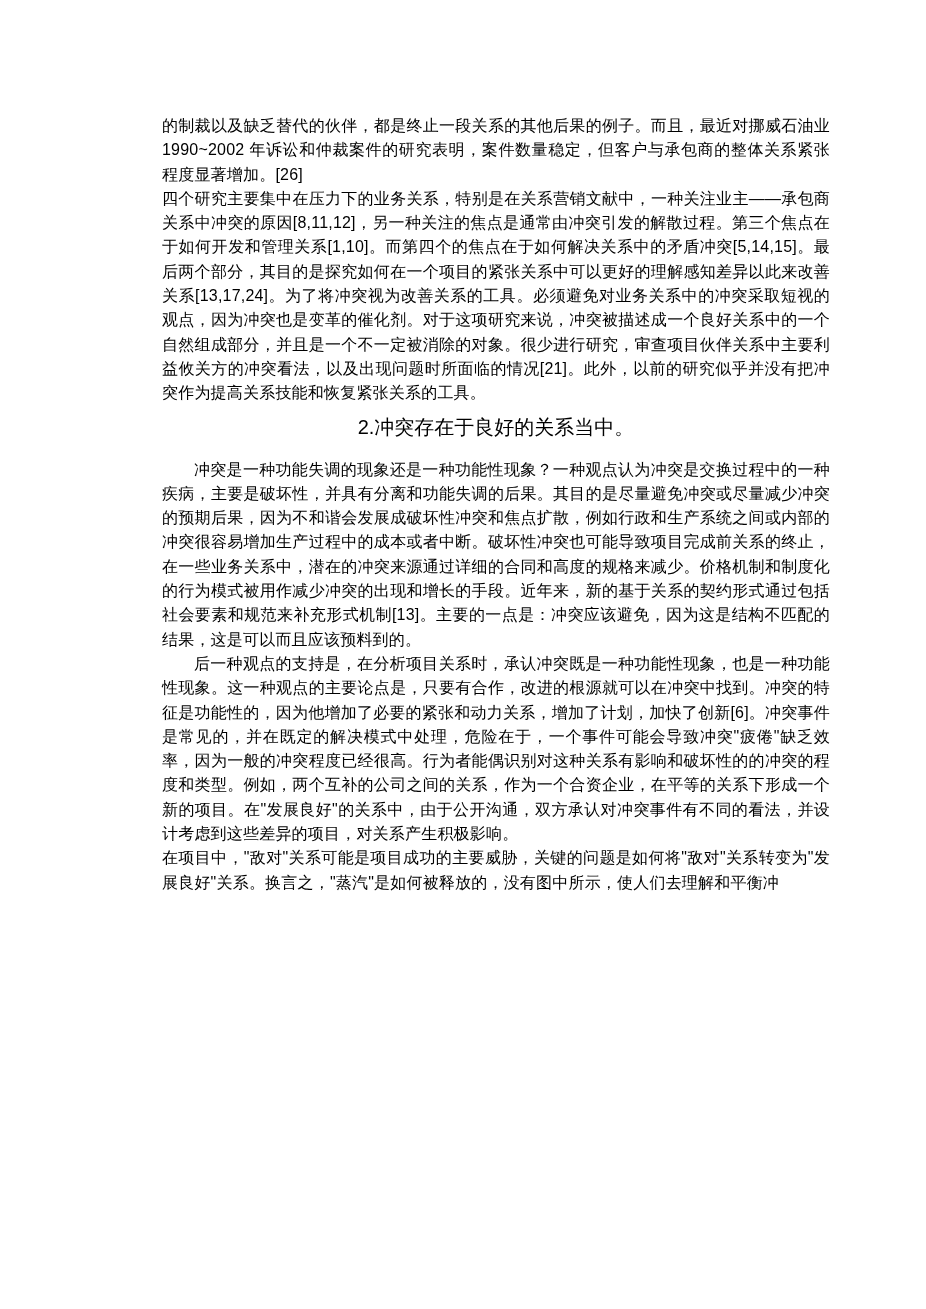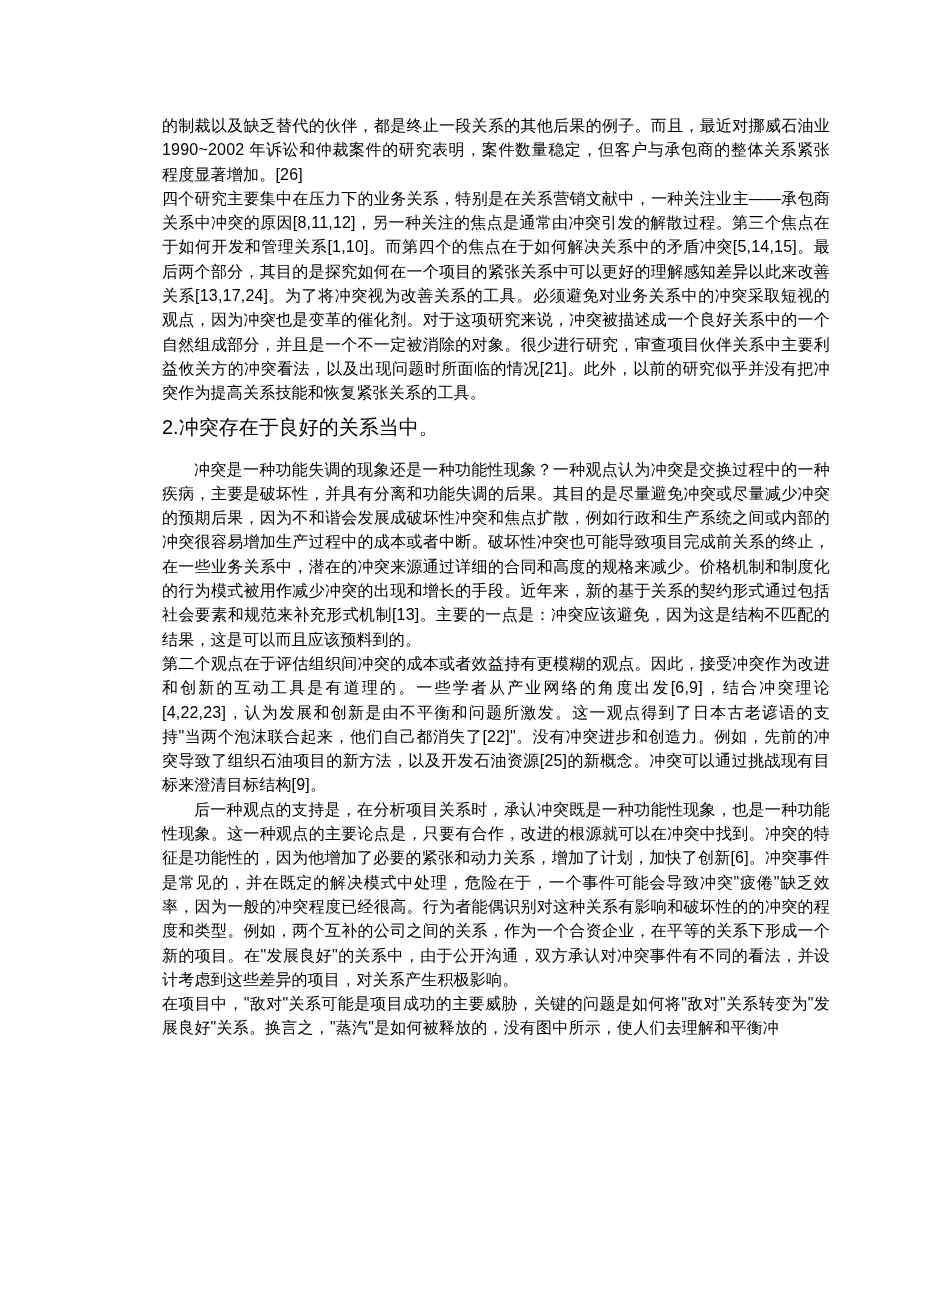--- a/index.html
+++ b/index.html
@@ -33,29 +33,28 @@
   .page p.ind {
     text-indent: 2em;
   }
   .page h2 {
     margin: 8px 0 18px 0;
     padding: 0;
     font-size: 20px;
     line-height: 26px;
     font-weight: 400;
     color: #000000;
-    text-align: left;
+    text-align: center;
   }
 </style>
 </head>
 <body>
 
 <div class="page">
   <p>的制裁以及缺乏替代的伙伴，都是终止一段关系的其他后果的例子。而且，最近对挪威石油业 1990~2002 年诉讼和仲裁案件的研究表明，案件数量稳定，但客户与承包商的整体关系紧张程度显著增加。[26]</p>
   <p>四个研究主要集中在压力下的业务关系，特别是在关系营销文献中，一种关注业主——承包商关系中冲突的原因[8,11,12]，另一种关注的焦点是通常由冲突引发的解散过程。第三个焦点在于如何开发和管理关系[1,10]。而第四个的焦点在于如何解决关系中的矛盾冲突[5,14,15]。最后两个部分，其目的是探究如何在一个项目的紧张关系中可以更好的理解感知差异以此来改善关系[13,17,24]。为了将冲突视为改善关系的工具。必须避免对业务关系中的冲突采取短视的观点，因为冲突也是变革的催化剂。对于这项研究来说，冲突被描述成一个良好关系中的一个自然组成部分，并且是一个不一定被消除的对象。很少进行研究，审查项目伙伴关系中主要利益攸关方的冲突看法，以及出现问题时所面临的情况[21]。此外，以前的研究似乎并没有把冲突作为提高关系技能和恢复紧张关系的工具。</p>
 
   <h2>2.冲突存在于良好的关系当中。</h2>
 
   <p class="ind">冲突是一种功能失调的现象还是一种功能性现象？一种观点认为冲突是交换过程中的一种疾病，主要是破坏性，并具有分离和功能失调的后果。其目的是尽量避免冲突或尽量减少冲突的预期后果，因为不和谐会发展成破坏性冲突和焦点扩散，例如行政和生产系统之间或内部的冲突很容易增加生产过程中的成本或者中断。破坏性冲突也可能导致项目完成前关系的终止，在一些业务关系中，潜在的冲突来源通过详细的合同和高度的规格来减少。价格机制和制度化的行为模式被用作减少冲突的出现和增长的手段。近年来，新的基于关系的契约形式通过包括社会要素和规范来补充形式机制[13]。主要的一点是：冲突应该避免，因为这是结构不匹配的结果，这是可以而且应该预料到的。</p>
-  <p>第二个观点在于评估组织间冲突的成本或者效益持有更模糊的观点。因此，接受冲突作为改进和创新的互动工具是有道理的。一些学者从产业网络的角度出发[6,9]，结合冲突理论[4,22,23]，认为发展和创新是由不平衡和问题所激发。这一观点得到了日本古老谚语的支持"当两个泡沫联合起来，他们自己都消失了[22]"。没有冲突进步和创造力。例如，先前的冲突导致了组织石油项目的新方法，以及开发石油资源[25]的新概念。冲突可以通过挑战现有目标来澄清目标结构[9]。</p>
   <p class="ind">后一种观点的支持是，在分析项目关系时，承认冲突既是一种功能性现象，也是一种功能性现象。这一种观点的主要论点是，只要有合作，改进的根源就可以在冲突中找到。冲突的特征是功能性的，因为他增加了必要的紧张和动力关系，增加了计划，加快了创新[6]。冲突事件是常见的，并在既定的解决模式中处理，危险在于，一个事件可能会导致冲突"疲倦"缺乏效率，因为一般的冲突程度已经很高。行为者能偶识别对这种关系有影响和破坏性的的冲突的程度和类型。例如，两个互补的公司之间的关系，作为一个合资企业，在平等的关系下形成一个新的项目。在"发展良好"的关系中，由于公开沟通，双方承认对冲突事件有不同的看法，并设计考虑到这些差异的项目，对关系产生积极影响。</p>
   <p>在项目中，"敌对"关系可能是项目成功的主要威胁，关键的问题是如何将"敌对"关系转变为"发展良好"关系。换言之，"蒸汽"是如何被释放的，没有图中所示，使人们去理解和平衡冲</p>
 </div>
 
 </body></html>

